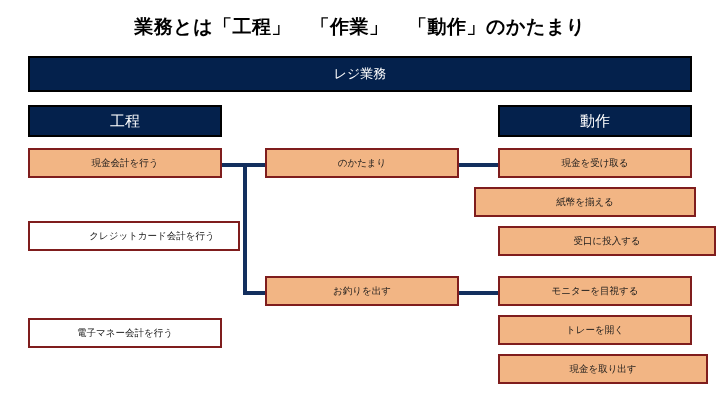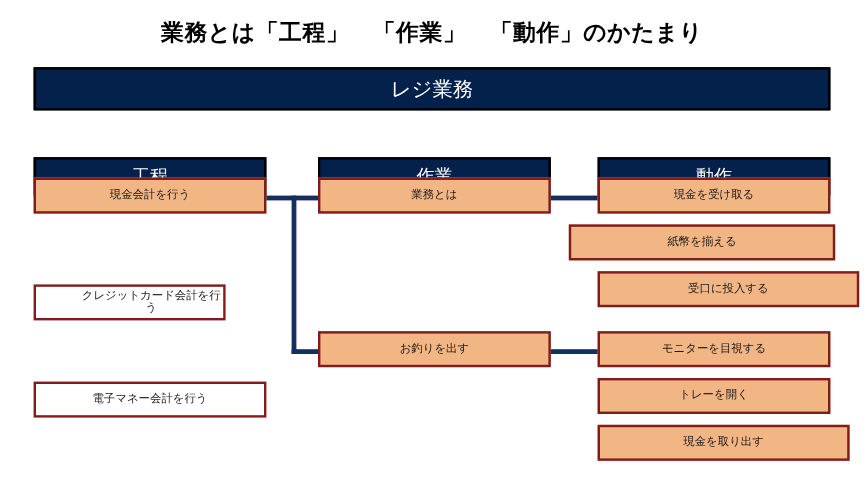--- a/index.html
+++ b/index.html
@@ -35,39 +35,38 @@
   .header-bar {
     position: absolute;
     left: 28px;
     top: 56px;
     width: 664px;
     height: 36px;
     background: #04214c;
     border: 2px solid #000000;
     box-sizing: border-box;
     color: #ffffff;
-    font-size: 17px;
+    font-size: 13px;
     display: flex;
     align-items: center;
     justify-content: center;
   }
   
   .col-header {
     position: absolute;
     top: 105px;
     height: 32px;
     background: #04214c;
     border: 2px solid #000000;
     box-sizing: border-box;
     color: #ffffff;
     font-size: 15px;
     display: flex;
     align-items: center;
     justify-content: center;
-    margin-top: 26px;
   }
   
   .box {
     position: absolute;
     height: 30px;
     border: 2px solid #7f1d1d;
     box-sizing: border-box;
     display: flex;
     align-items: center;
     justify-content: center;
@@ -90,38 +89,37 @@
 </head>
 <body>
 
 <div id="diagram">
 
   <div class="title">業務とは「工程」　「作業」　「動作」のかたまり</div>
 
   <div class="header-bar">レジ業務</div>
 
   <div class="col-header" style="left:28px; width:194px;">工程</div>
-  <div class="col-header" style="left:265px; width:194px;">作業</div>
   <div class="col-header" style="left:498px; width:194px;">動作</div>
 
   <div class="conn conn-h" style="left:220px; top:163px; width:47px;"></div>
 
   <div class="conn conn-v" style="left:243px; top:163px; height:132px;"></div>
 
   <div class="conn conn-h" style="left:243px; top:291px; width:26px;"></div>
 
   <div class="conn conn-h" style="left:455px; top:163px; width:48px;"></div>
 
   <div class="conn conn-h" style="left:455px; top:291px; width:48px;"></div>
 
   <div class="box filled" style="left:28px; top:148px; width:194px;">現金会計を行う</div>
-  <div class="box empty" style="left:28px; top:237px; width:160px;padding-left:36px;">クレジットカード会計を行う</div>
+  <div class="box empty" style="left:28px; top:221px; width:212px;padding-left:36px;">クレジットカード会計を行う</div>
   <div class="box empty" style="left:28px; top:318px; width:194px;">電子マネー会計を行う</div>
 
-  <div class="box filled" style="left:265px; top:148px; width:194px;">業務とは</div>
+  <div class="box filled" style="left:265px; top:148px; width:194px;">のかたまり</div>
   <div class="box filled" style="left:265px; top:276px; width:194px;">お釣りを出す</div>
 
   <div class="box filled" style="left:498px; top:148px; width:194px;">現金を受け取る</div>
   <div class="box filled" style="left:474px; top:187px; width:222px;">紙幣を揃える</div>
   <div class="box filled" style="left:498px; top:226px; width:218px;">受口に投入する</div>
   <div class="box filled" style="left:498px; top:276px; width:194px;">モニターを目視する</div>
   <div class="box filled" style="left:498px; top:315px; width:194px;">トレーを開く</div>
   <div class="box filled" style="left:498px; top:354px; width:210px;">現金を取り出す</div>
 
 </div>

